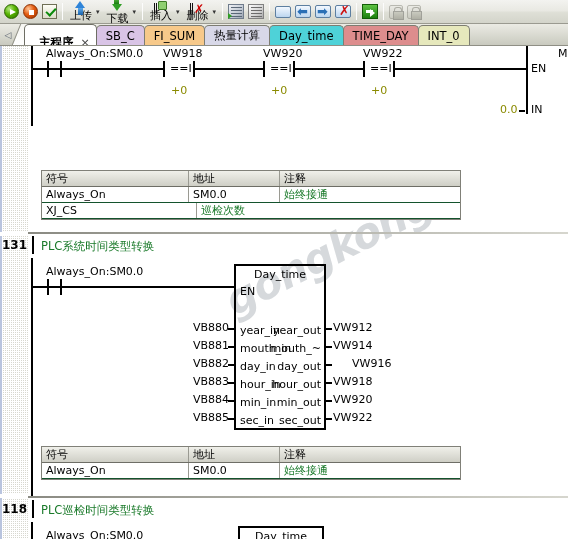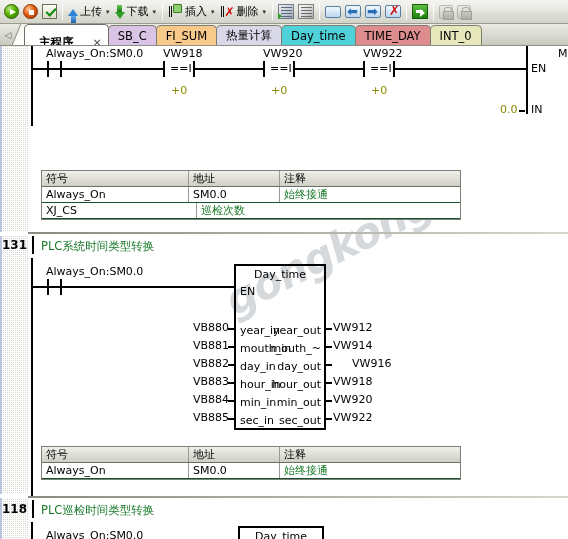--- a/index.html
+++ b/index.html
@@ -18,20 +18,21 @@
     background: linear-gradient(to bottom, #f3f3f0 0%, #e9e9e3 45%, #dedfd6 55%, #d3d4ca 100%);
     border-bottom: 1px solid #9a9a90;
     display: flex; align-items: center;
     padding: 0 2px;
     white-space: nowrap;
   }
   .tb-btn {
     display: inline-flex; align-items: center; justify-content: center;
     height: 22px; padding: 0 1px; margin: 4px 1px;
     cursor: default;
+    flex-direction: column;
   }
   .tb-label {
     font-size: 11px; color: #000; margin-left: 2px;
     font-family: "DejaVu Sans", sans-serif;
   }
   .tb-sep {
     width: 1px; height: 17px; margin: 0 3px;
     background: #a9a9a0;
     border-right: 1px solid #fcfcfc;
   }
@@ -233,21 +234,20 @@
     white-space: nowrap;
     font-family: "DejaVu Sans", sans-serif;
   }
   .tab.active {
     height: 21px;
     font-weight: bold;
     background: #ffffff;
     z-index: 5;
     padding: 14px 6px 0 14px;
     border-color: #6e6e64;
-    gap: 12px;
   }
   .tab .close-x {
     margin-left: 7px; font-size: 11px; color: #444; font-weight: normal;
   }
   .tab-skew-l {
     width: 12px; height: 21px;
     background: linear-gradient(to bottom,#f6f6f2,#ffffff);
     border-left: 1px solid #8f8f85;
     transform: skewX(-22deg);
     margin-right: -4px;

